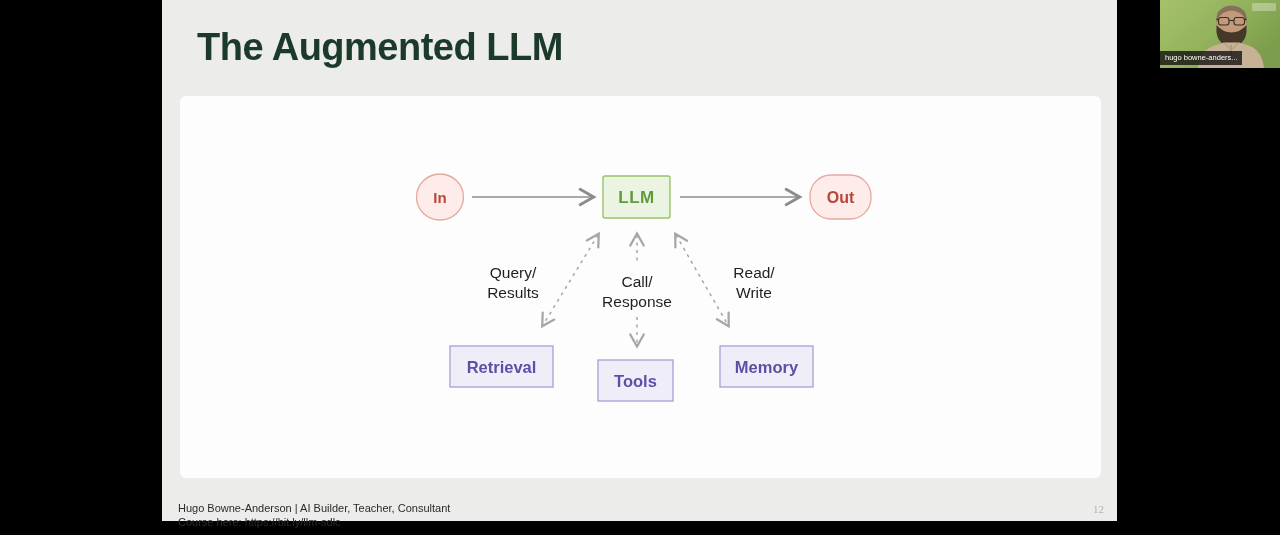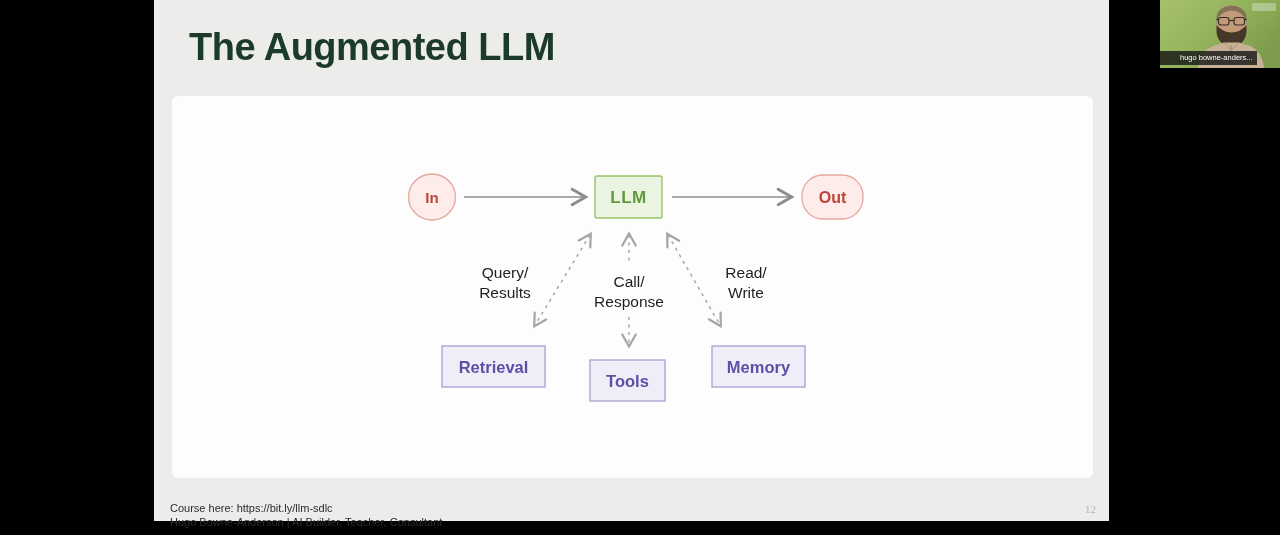--- a/index.html
+++ b/index.html
@@ -1,42 +1,42 @@
 <!DOCTYPE html>
 <html><head>
 <meta charset="utf-8">
 <style>
   * { margin:0; padding:0; box-sizing:border-box; }
   html,body { width:1280px; height:535px; background:#000; overflow:hidden;
               font-family:"Liberation Sans", sans-serif; }
   .stage { position:relative; width:1280px; height:535px; background:#000; }
 
   
-  .slide { position:absolute; left:154px; top:0; width:955px; height:521px;
+  .slide { position:absolute; left:162px; top:0; width:955px; height:521px;
            background:#ecedea; }
   .slide-title { position:absolute; left:35px; top:26px; font-size:38px;
                  font-weight:bold; color:#1c3a29; letter-spacing:-0.5px; }
   .panel { position:absolute; left:18px; top:96px; width:921px; height:382px;
            background:#fdfdfd; border-radius:6px; }
   .panel svg { position:absolute; left:0; top:0; }
   .diagram text { font-family:"Liberation Sans", sans-serif; }
   .node-label { font-weight:bold; }
   .edge-label { font-size:15.5px; fill:#1f1f1f; }
   .footer { position:absolute; left:16px; top:501px; font-size:11px;
             color:#2b2b2b; line-height:14px; }
   .page-number { position:absolute; right:13px; top:503px; font-size:11px;
                  color:#b3b3b3;font-family:Liberation Serif, serif; }
 
   
   .webcam { position:absolute; right:0; top:0; width:120px; height:68px;
             overflow:hidden; background:#8fae57; cursor:pointer; }
   .webcam svg { display:block; }
   .webcam-name { position:absolute; left:0; bottom:3px;
                  background:rgba(16,16,16,0.78); color:#fff;
-                 font-size:7.5px; line-height:10px; padding:2px 4px 2px 20px;
+                 font-size:7.5px; line-height:10px; padding:2px 4px 2px 5px;
                  white-space:nowrap; }
   .webcam-badge { position:absolute; right:4px; top:3px; width:24px; height:8px;
                   background:rgba(255,255,255,0.32); border-radius:1px; }
 </style>
 </head>
 <body>
 
 <div class="stage">
 
   <div class="slide">
@@ -82,22 +82,22 @@
 
         <rect x="418" y="264" width="75" height="41" fill="#efeef8" stroke="#a7a0d4" stroke-width="1.3"></rect>
         <text class="node-label" x="455.5" y="290.5" text-anchor="middle" font-size="16.5" fill="#5b50a8">Tools</text>
 
         <rect x="540" y="250" width="93" height="41" fill="#efeef8" stroke="#a7a0d4" stroke-width="1.3"></rect>
         <text class="node-label" x="586.5" y="276.5" text-anchor="middle" font-size="16.5" fill="#5b50a8">Memory</text>
       </svg>
     </div>
 
     <div class="footer">
+      <div>Hugo Bowne-Anderson | AI Builder, Teacher, Consultant</div>
       <div>Course here: https://bit.ly/llm-sdlc</div>
-      <div>Hugo Bowne-Anderson | AI Builder, Teacher, Consultant</div>
     </div>
 
     <div class="page-number">12</div>
   </div>
 
   <div class="webcam">
     <svg width="120" height="68" viewBox="0 0 120 68">
       <defs>
         <linearGradient id="wall" x1="0" y1="0" x2="1" y2="0.6">
           <stop offset="0" stop-color="#a6c16c"></stop>

